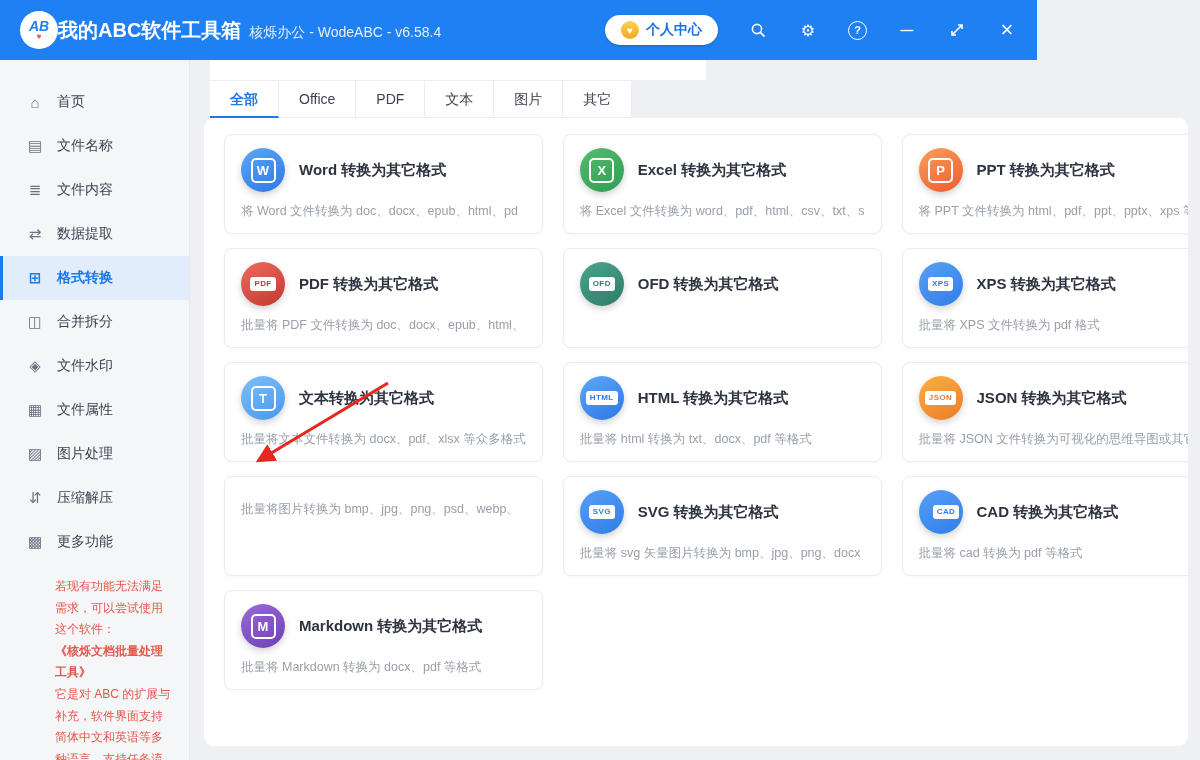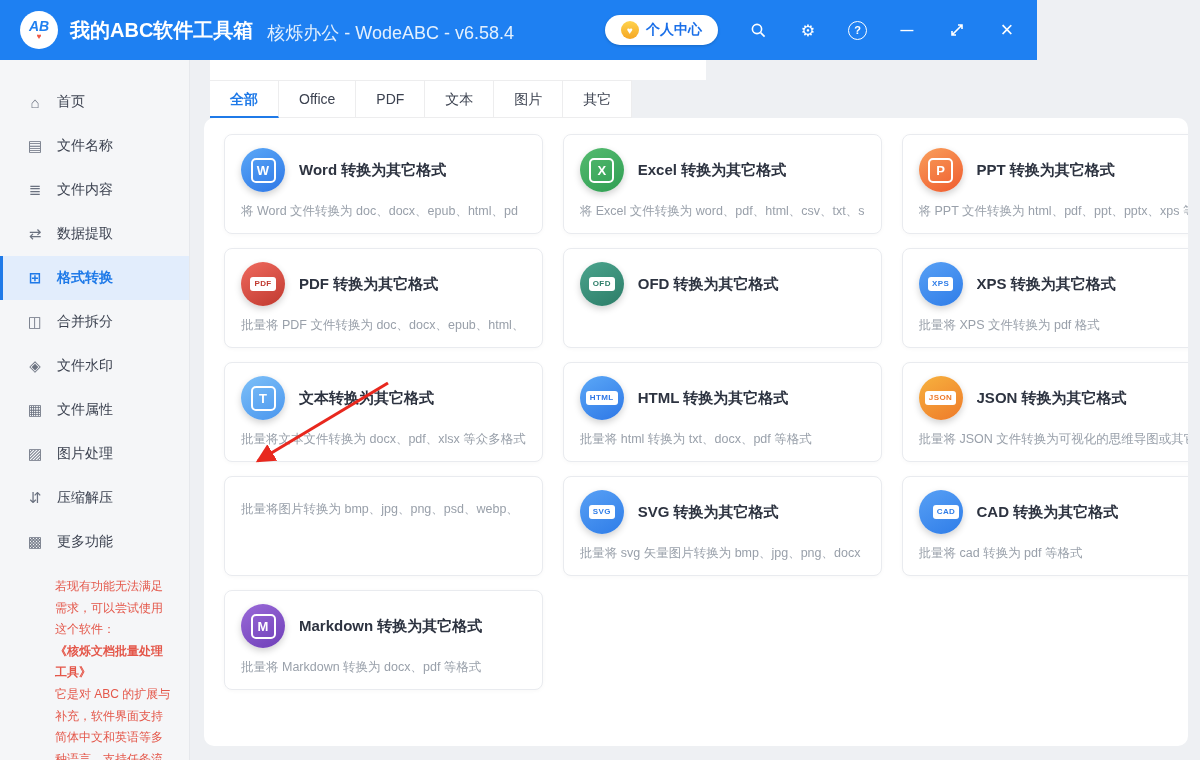--- a/index.html
+++ b/index.html
@@ -15,22 +15,22 @@
     background:#1e80f2; display:flex; align-items:center;
     padding:0 20px; box-sizing:border-box; z-index:10;
   }
   .logo {
     width:38px; height:38px; background:#fff; border-radius:50%;
     display:flex; flex-direction:column; align-items:center; justify-content:center;
     flex:0 0 38px;
   }
   .logo .ab { color:#2080f0; font-weight:800; font-style:italic; font-size:14px; line-height:14px; }
   .logo .hrt { color:#f05542; font-size:8px; line-height:8px; }
-  .app-title { color:#fff; font-size:20px; font-weight:700; margin-left:12px; white-space:nowrap; }
-  .app-sub { color:rgba(255,255,255,.88); font-size:18px; margin-left:14px; padding-top:6px; white-space:nowrap; }
+  .app-title { color:#fff; font-size:20px; font-weight:700; white-space:nowrap; }
+  .app-sub { color:rgba(255,255,255,.88); font-size:14px; margin-left:8px; padding-top:6px; white-space:nowrap; }
   .tb-right { margin-left:auto; display:flex; align-items:center; gap:30px; }
   .user-pill {
     background:#fff; border-radius:16px; height:30px; display:flex; align-items:center;
     gap:7px; padding:0 16px; box-shadow:0 1px 3px rgba(0,0,0,.18); cursor:pointer;
   }
   .user-pill .badge {
     width:18px; height:18px; border-radius:50%;
     background:linear-gradient(180deg,#ffd34d,#f5a623);
     display:flex; align-items:center; justify-content:center;
     color:#fff; font-size:10px;

